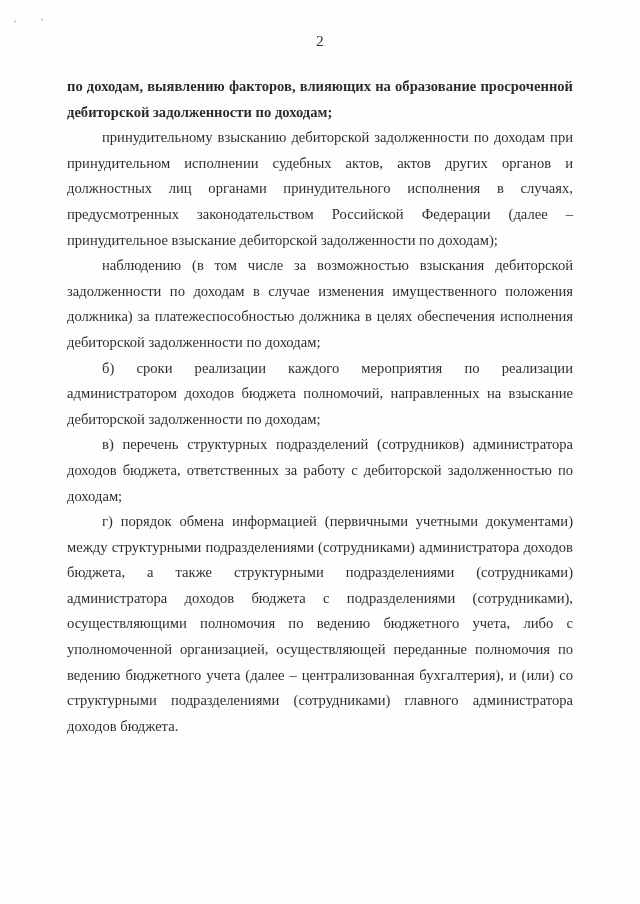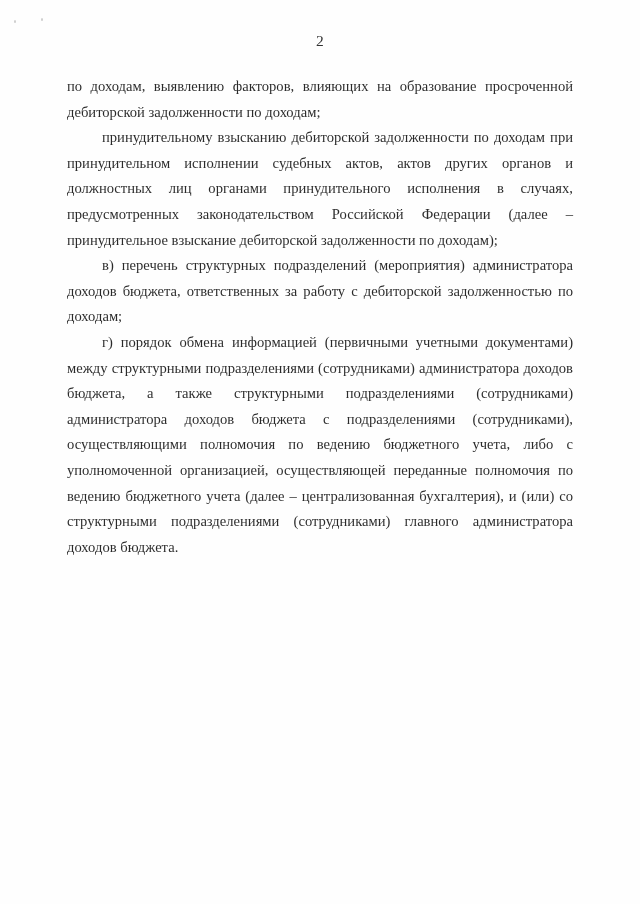--- a/index.html
+++ b/index.html
@@ -57,20 +57,21 @@
 
   .body-text p {
     margin: 0;
     text-indent: 35px;
     white-space: pre-wrap;
   }
 
   
   .body-text p.no-indent {
     text-indent: 0;
+    font-weight: bold;
   }
 
   
   .scan-tint {
     position: absolute;
     inset: 0;
     pointer-events: none;
     background: rgba(250, 250, 250, 0.10);
   }
 </style>
@@ -80,18 +81,20 @@
 <div class="page">
 
   <span class="speckle speckle-a"></span>
   <span class="speckle speckle-b"></span>
 
   <div class="page-number">2</div>
 
   <div class="body-text">
     <p class="no-indent">по доходам, выявлению факторов, влияющих на образование просроченной дебиторской задолженности по доходам;</p>
     <p>принудительному взысканию дебиторской задолженности по доходам при принудительном исполнении судебных актов, актов других органов и должностных лиц органами принудительного исполнения в случаях, предусмотренных законодательством Российской Федерации (далее – принудительное взыскание дебиторской задолженности по доходам);</p>
-    <p>в) перечень структурных подразделений (мероприятия) администратора доходов бюджета, ответственных за работу с дебиторской задолженностью по доходам;</p>
+    <p>наблюдению (в том числе за возможностью взыскания дебиторской задолженности по доходам в случае изменения имущественного положения должника) за платежеспособностью должника в целях обеспечения исполнения дебиторской задолженности по доходам;</p>
+    <p>б) сроки реализации каждого мероприятия по реализации администратором доходов бюджета полномочий, направленных на взыскание дебиторской задолженности по доходам;</p>
+    <p>в) перечень структурных подразделений (сотрудников) администратора доходов бюджета, ответственных за работу с дебиторской задолженностью по доходам;</p>
     <p>г) порядок обмена информацией (первичными учетными документами) между структурными подразделениями (сотрудниками) администратора доходов бюджета, а также структурными подразделениями (сотрудниками) администратора доходов бюджета с подразделениями (сотрудниками), осуществляющими полномочия по ведению бюджетного учета, либо с уполномоченной организацией, осуществляющей переданные полномочия по ведению бюджетного учета (далее – централизованная бухгалтерия), и (или) со структурными подразделениями (сотрудниками) главного администратора доходов бюджета.</p>
   </div>
 
   <div class="scan-tint"></div>
 </div>
 
 </body></html>

